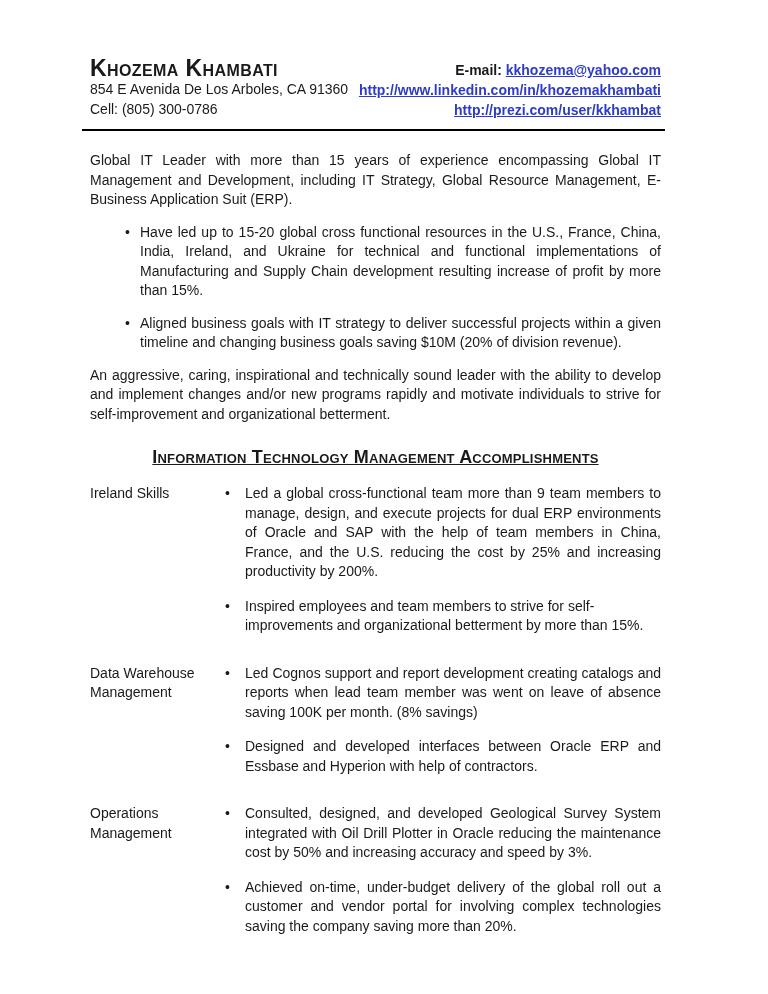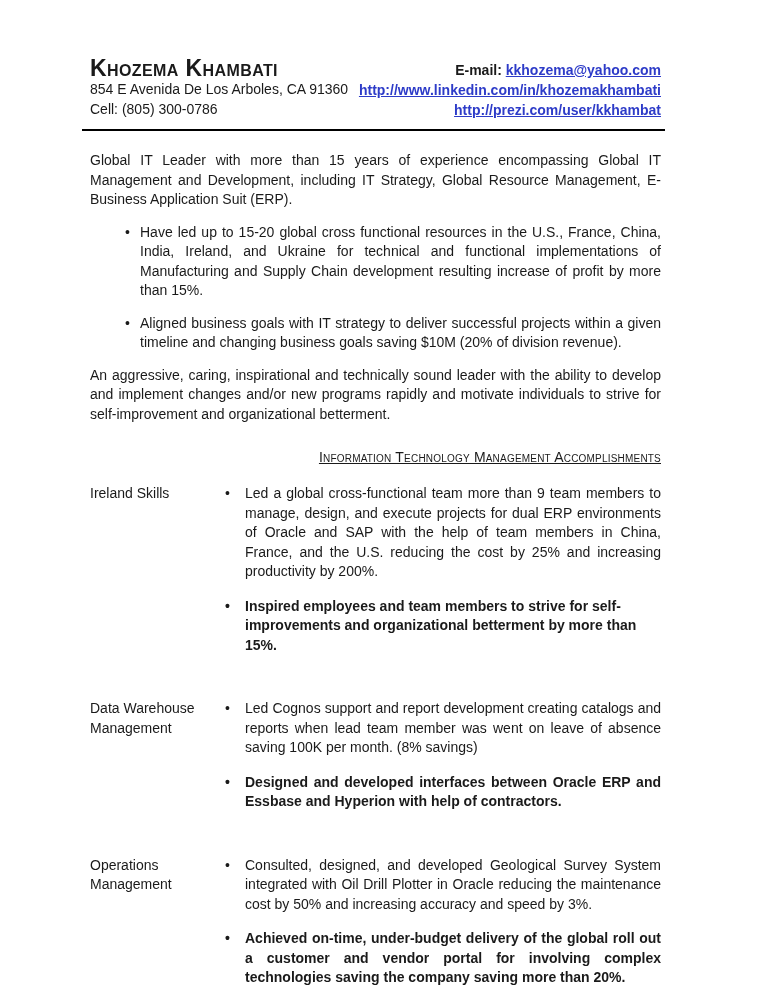--- a/index.html
+++ b/index.html
@@ -59,39 +59,39 @@
   }
   ul.blist > li::before{
     content:"\2022";
     position:absolute;
     left:0;
     top:0;
   }
 
   .sec-head{
     margin:23px 0 0 0;
-    text-align:right;
-    font-size:14px;
-    font-weight:normal;
+    text-align:center;
+    font-size:18px;
+    font-weight:bold;
     font-variant:small-caps;
     text-decoration:underline;
     letter-spacing:0.2px;
     line-height:20px;
   }
 
-  .acc-row{ display:flex; margin-top:44px; }
+  .acc-row{ display:flex; margin-top:28px; }
   .acc-row.first{ margin-top:17px; }
   .acc-label{ flex:0 0 135px; padding-right:10px; }
   ul.l2{ flex:1; }
   ul.l2 > li{
     position:relative;
     padding-left:20px;
     margin-bottom:15px;
   }
-  ul.l2 > li:last-child{ margin-bottom:0;font-weight:bold; }
+  ul.l2 > li:last-child{ margin-bottom:0; }
   .left{ text-align:left; }
 </style>
 </head>
 <body>
 
 <div class="page">
 
   <header class="hdr">
     <div class="hdr-left">
       <div class="name">Khozema Khambati</div>

